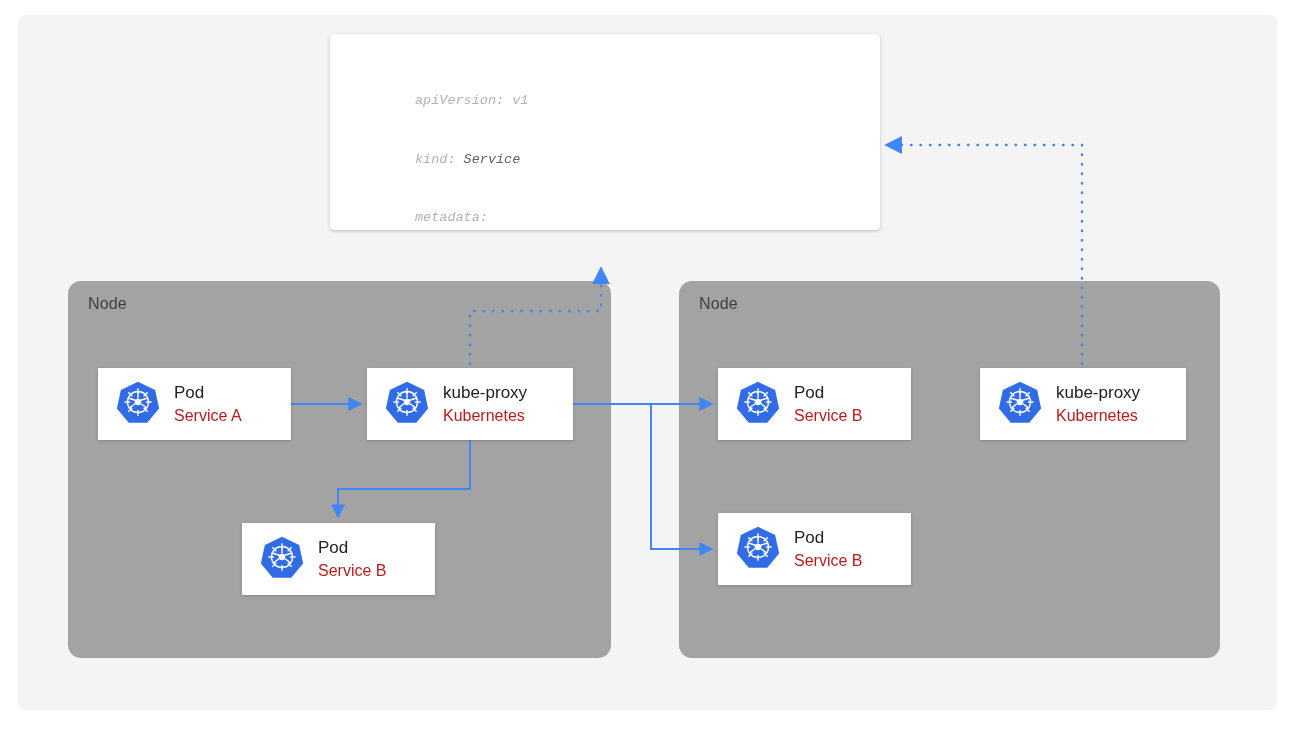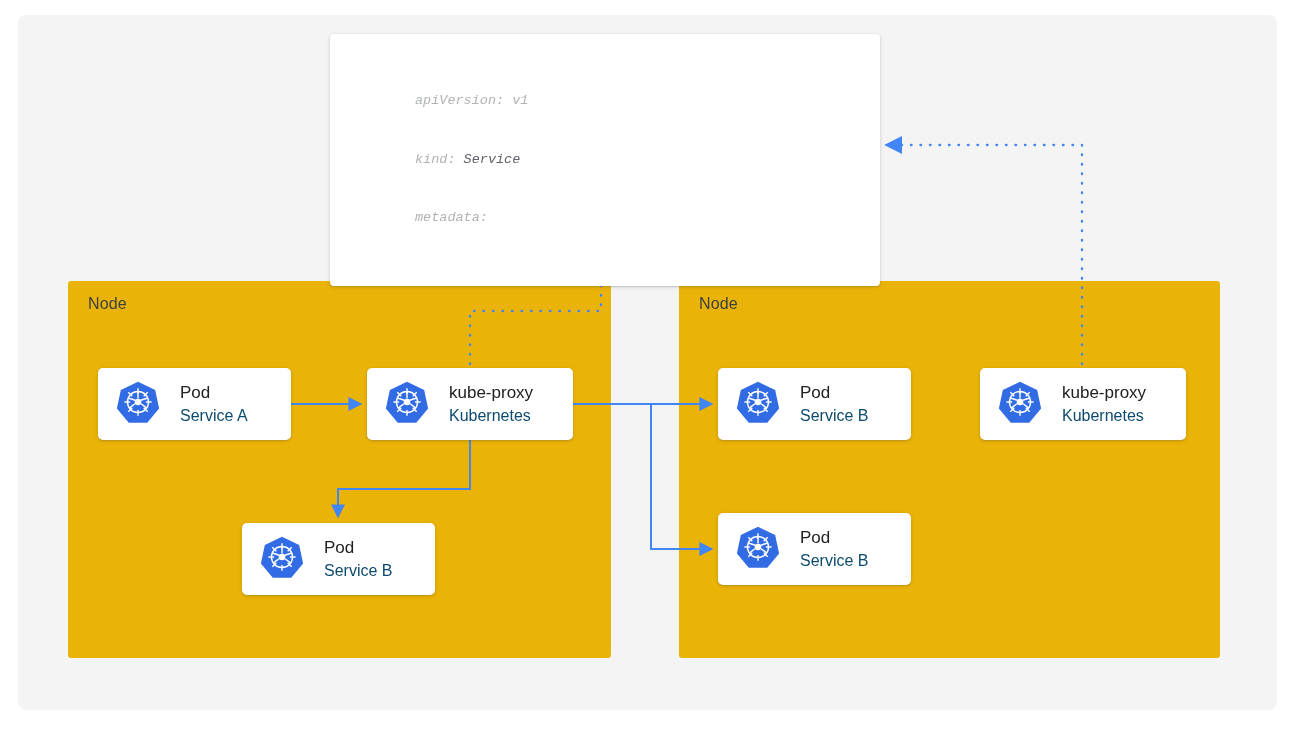--- a/index.html
+++ b/index.html
@@ -36,85 +36,84 @@
     left: 0;
     top: 0;
     width: 1296px;
     height: 729px;
     pointer-events: none;
   }
 
   
   .node-box {
     position: absolute;
-    background: #eab308;
-    border-radius: 3px;
+    background: #a3a3a3;
+    border-radius: 13px;
   }
   .node-left  { left: 68px;  top: 281px; width: 543px; height: 377px; }
   .node-right { left: 679px; top: 281px; width: 541px; height: 377px; }
 
   .node-label {
     position: absolute;
     left: 20px;
     top: 14px;
     font-size: 16px;
     color: #3c4043;
     letter-spacing: .1px;
     white-space: nowrap;
   }
 
   
   .card {
     position: absolute;
     background: #ffffff;
-    border-radius: 5px;
+    border-radius: 0;
     box-shadow: 0 1px 2px rgba(60,64,67,.22), 0 1px 4px rgba(60,64,67,.10);
     display: flex;
     align-items: center;
     box-sizing: border-box;
-    gap: 6px;
   }
   .card .k8s {
     flex: 0 0 auto;
     margin-left: 18px;
     margin-right: 14px;
   }
   .card-text {
     display: flex;
     flex-direction: column;
     justify-content: center;
     line-height: 1.22;
   }
   .card-title {
     font-size: 17px;
     color: #202124;
     white-space: nowrap;
   }
   .card-sub {
     font-size: 16px;
-    color: #0c4a6e;
+    color: #b91c1c;
     white-space: nowrap;
     margin-top: 2px;
   }
 
   
   .card-pod-a        { left: 98px;  top: 368px; width: 193px; height: 72px; }
   .card-kubeproxy-l  { left: 367px; top: 368px; width: 206px; height: 72px; }
   .card-pod-b-left   { left: 242px; top: 523px; width: 193px; height: 72px; }
   .card-pod-b-top    { left: 718px; top: 368px; width: 193px; height: 72px; }
   .card-pod-b-bot    { left: 718px; top: 513px; width: 193px; height: 72px; }
   .card-kubeproxy-r  { left: 980px; top: 368px; width: 206px; height: 72px; }
 
   
   .yaml-card {
     position: absolute;
     left: 330px;
     top: 34px;
     width: 550px;
-    height: 252px;
+    height: 196px;
     background: #ffffff;
     border-radius: 4px;
     box-shadow: 0 1px 2px rgba(60,64,67,.22), 0 1px 5px rgba(60,64,67,.11);
     overflow: hidden;
   }
   .yaml-body {
     position: absolute;
     left: 85px;
     top: 18px;
     font-family: "Liberation Mono", "DejaVu Sans Mono", monospace;

